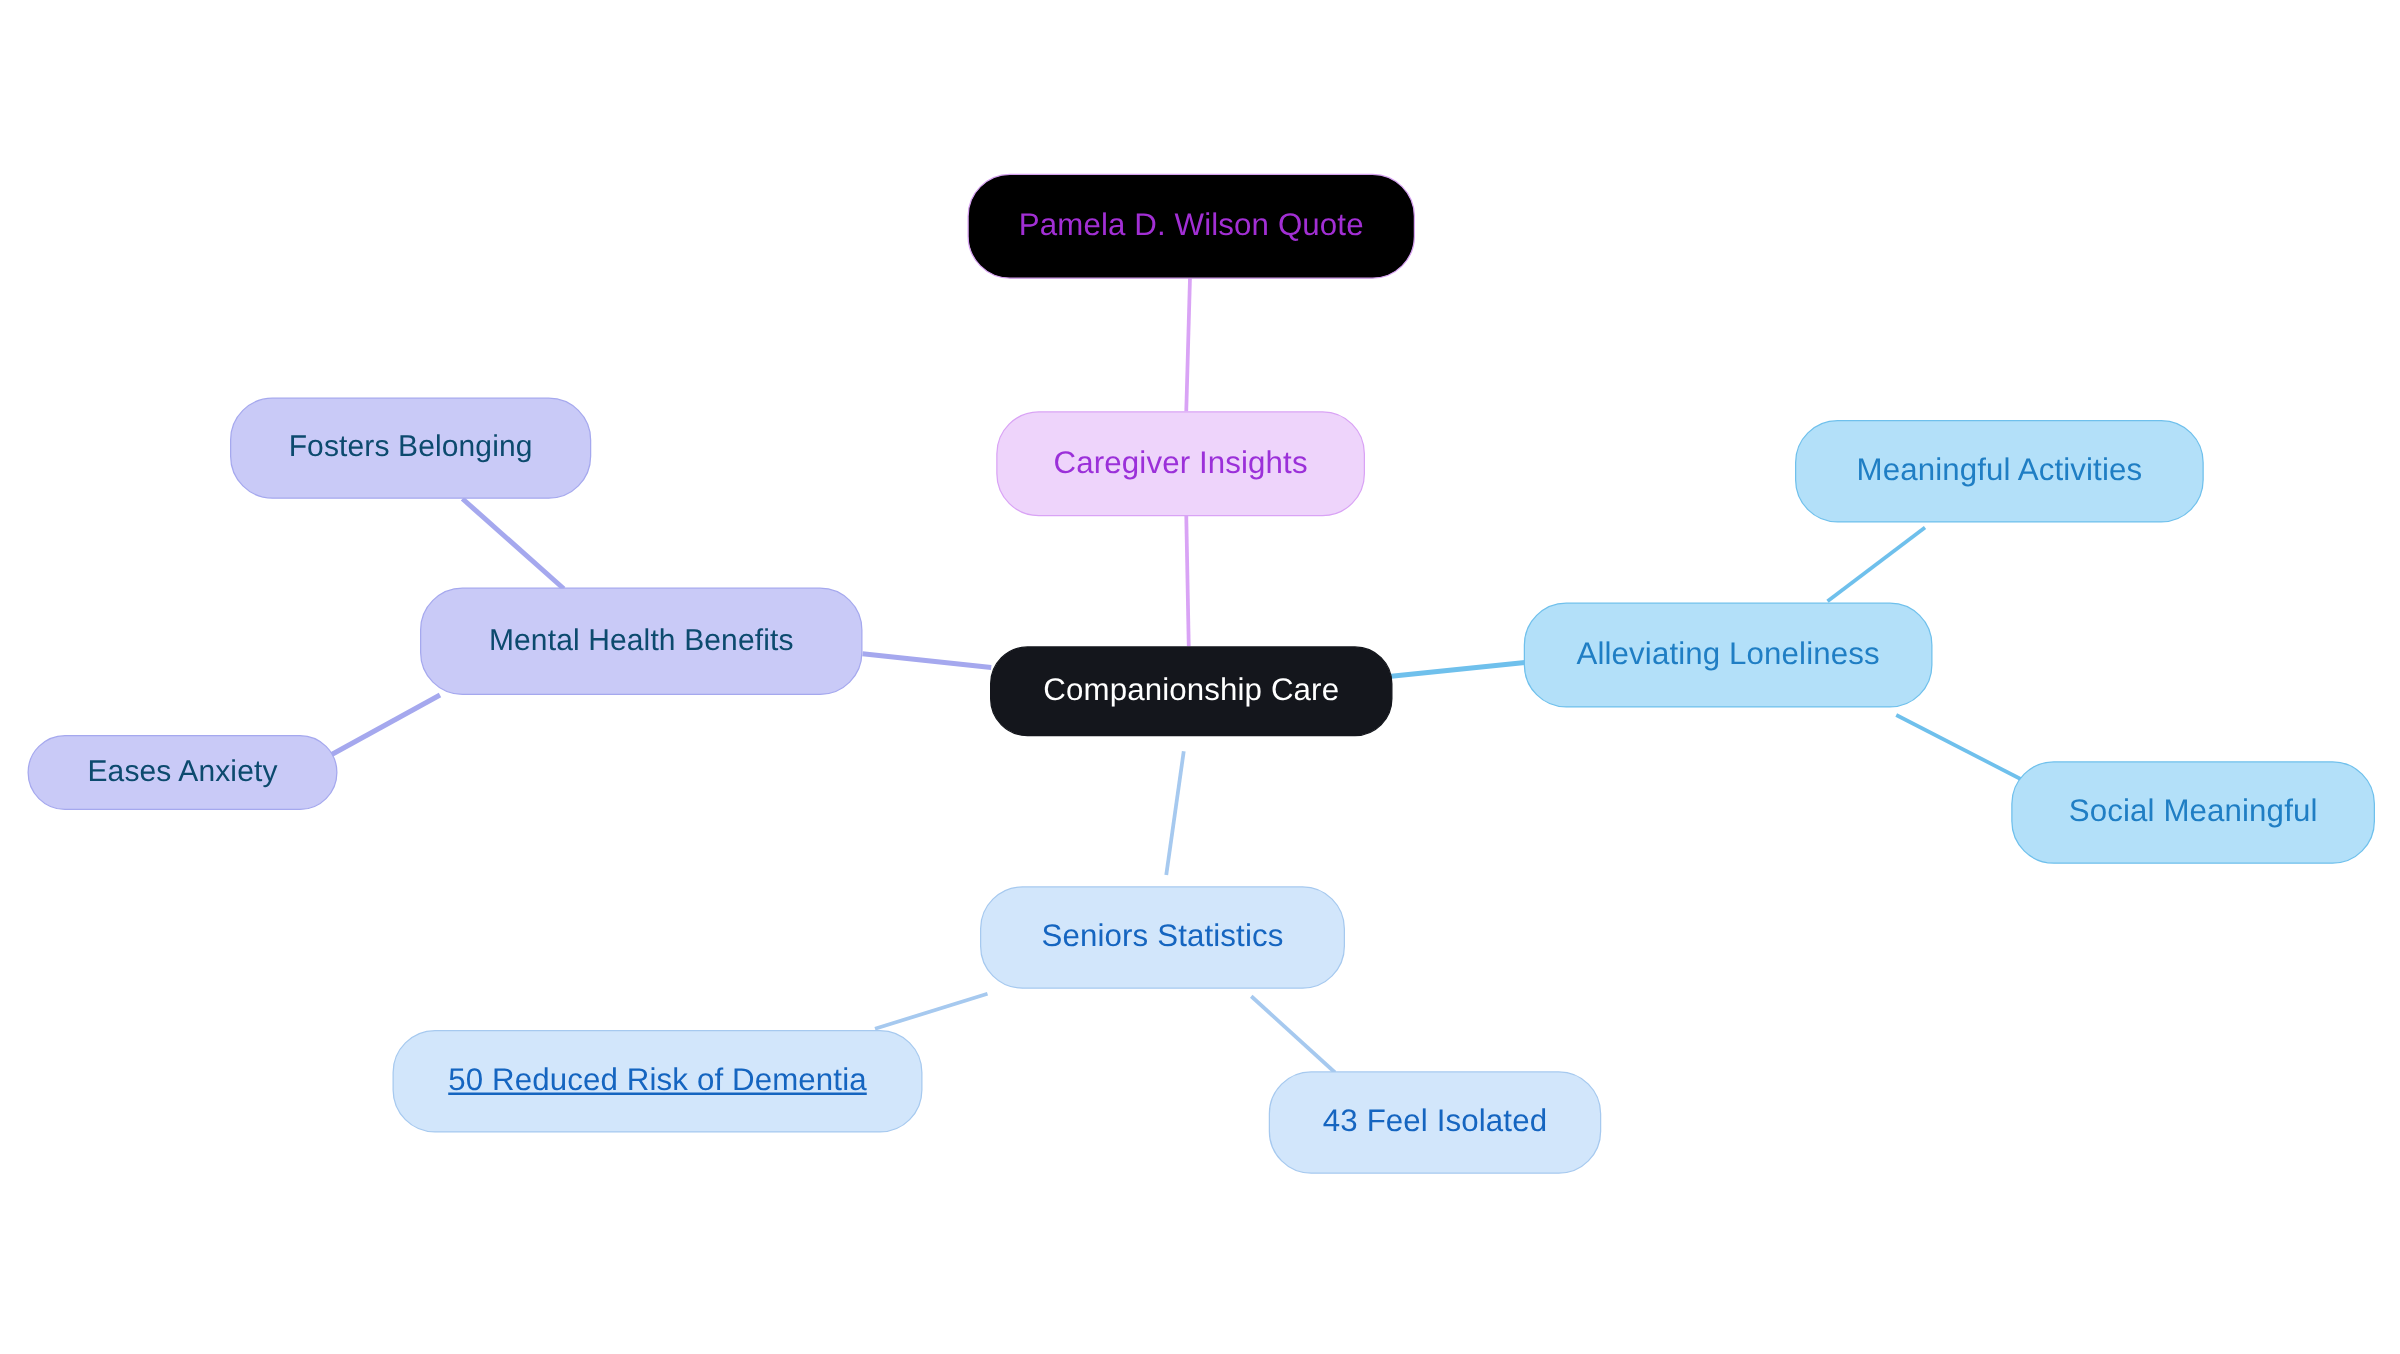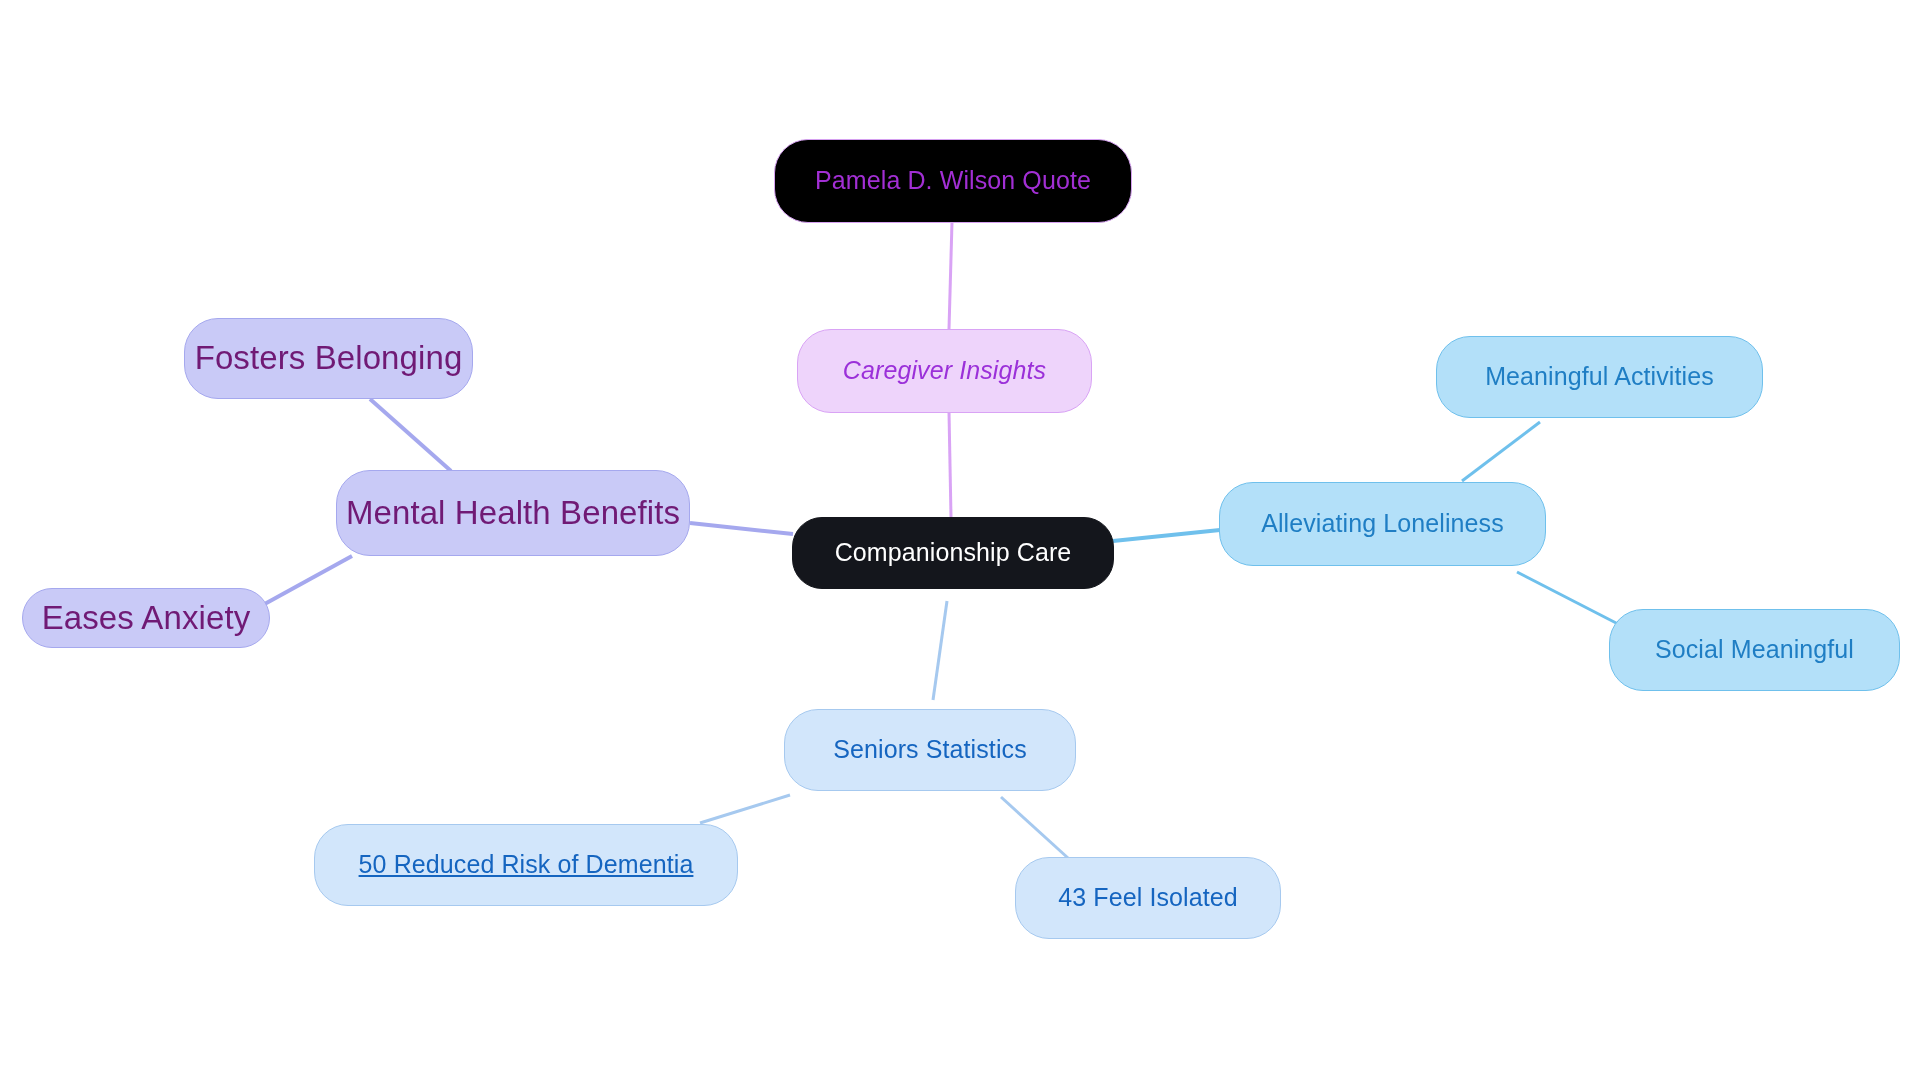--- a/index.html
+++ b/index.html
@@ -59,35 +59,34 @@
     border-radius: 30px;
     font-size: 25px;
   }
 
   
   .node.cat-caregiver {
     background: #eed4fb;
     border-color: #d9a3f5;
     color: #9b30d9;
     font-size: 25px;
-    font-style: italic;
   }
   .node.cat-caregiver-leaf {
     background: #000000;
     border-color: #d5a0f0;
     color: #a22fd4;
     font-size: 25px;
   }
 
   
   .node.cat-mental {
     background: #c9caf7;
     border-color: #a5a8ee;
-    color: #701a75;
-    font-size: 33px;
+    color: #0c4a6e;
+    font-size: 24px;
   }
 
   
   .node.cat-loneliness {
     background: #b3e0f9;
     border-color: #6fc0ec;
     color: #1f7ec4;
     font-size: 25px;
   }
 

